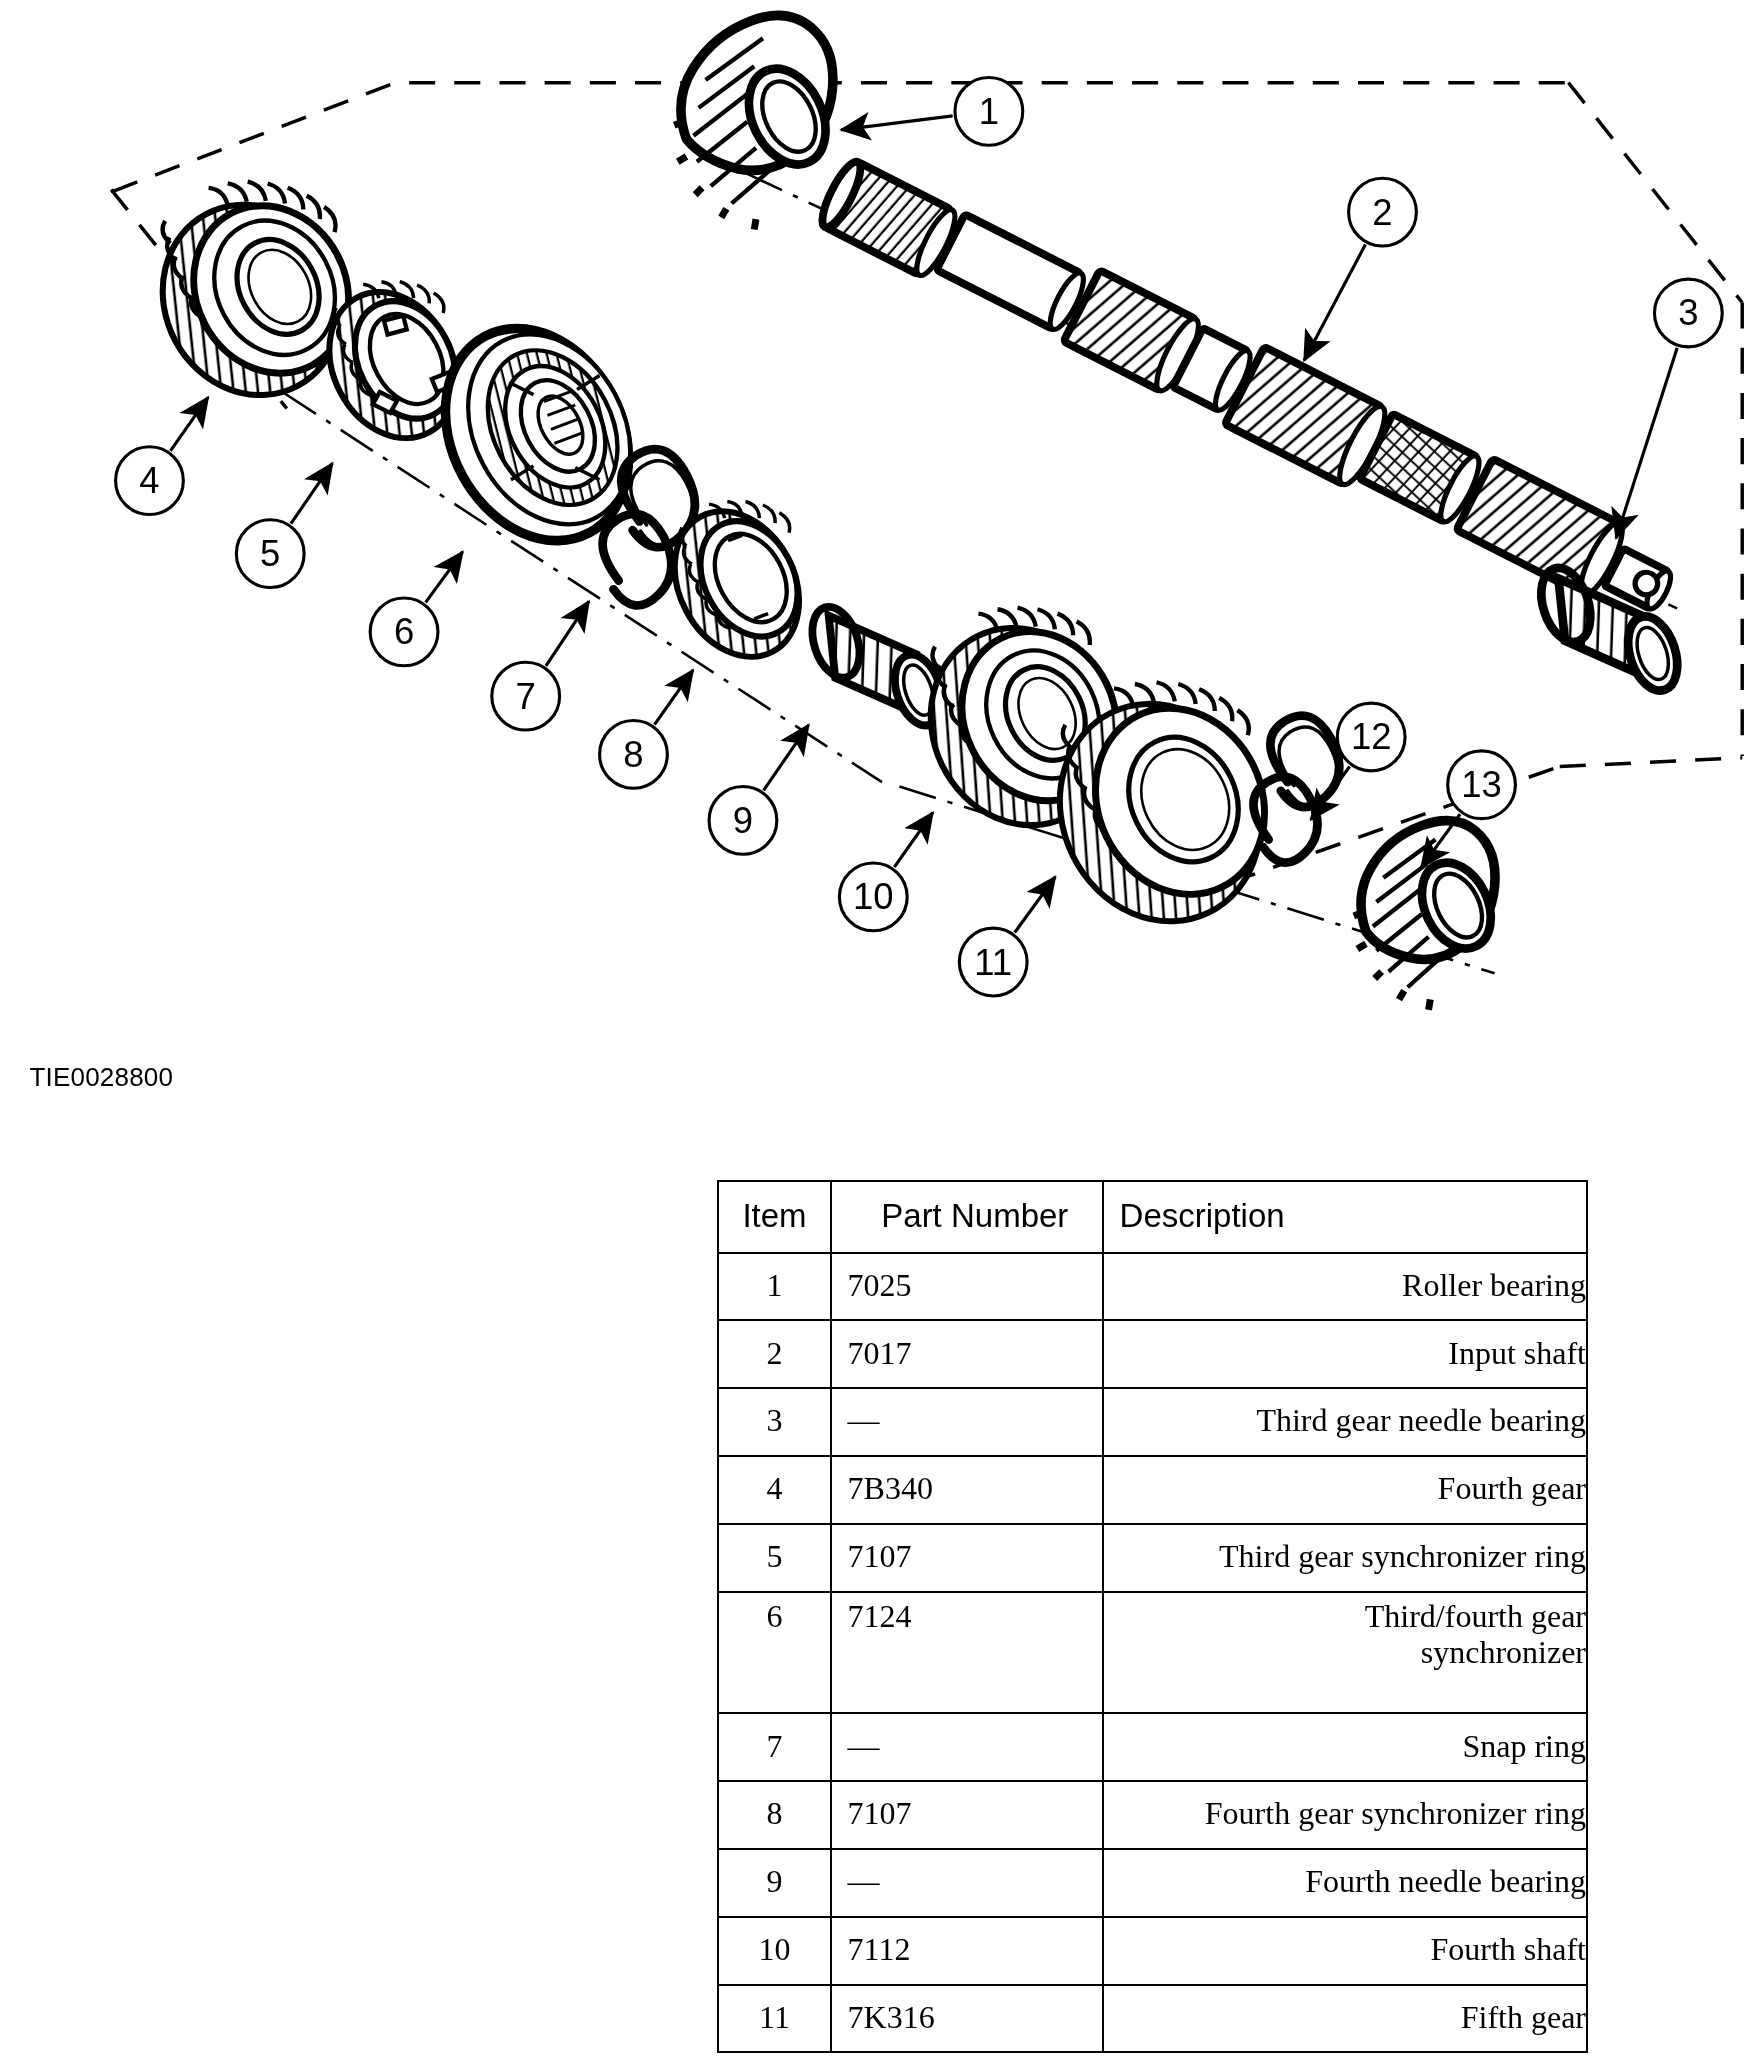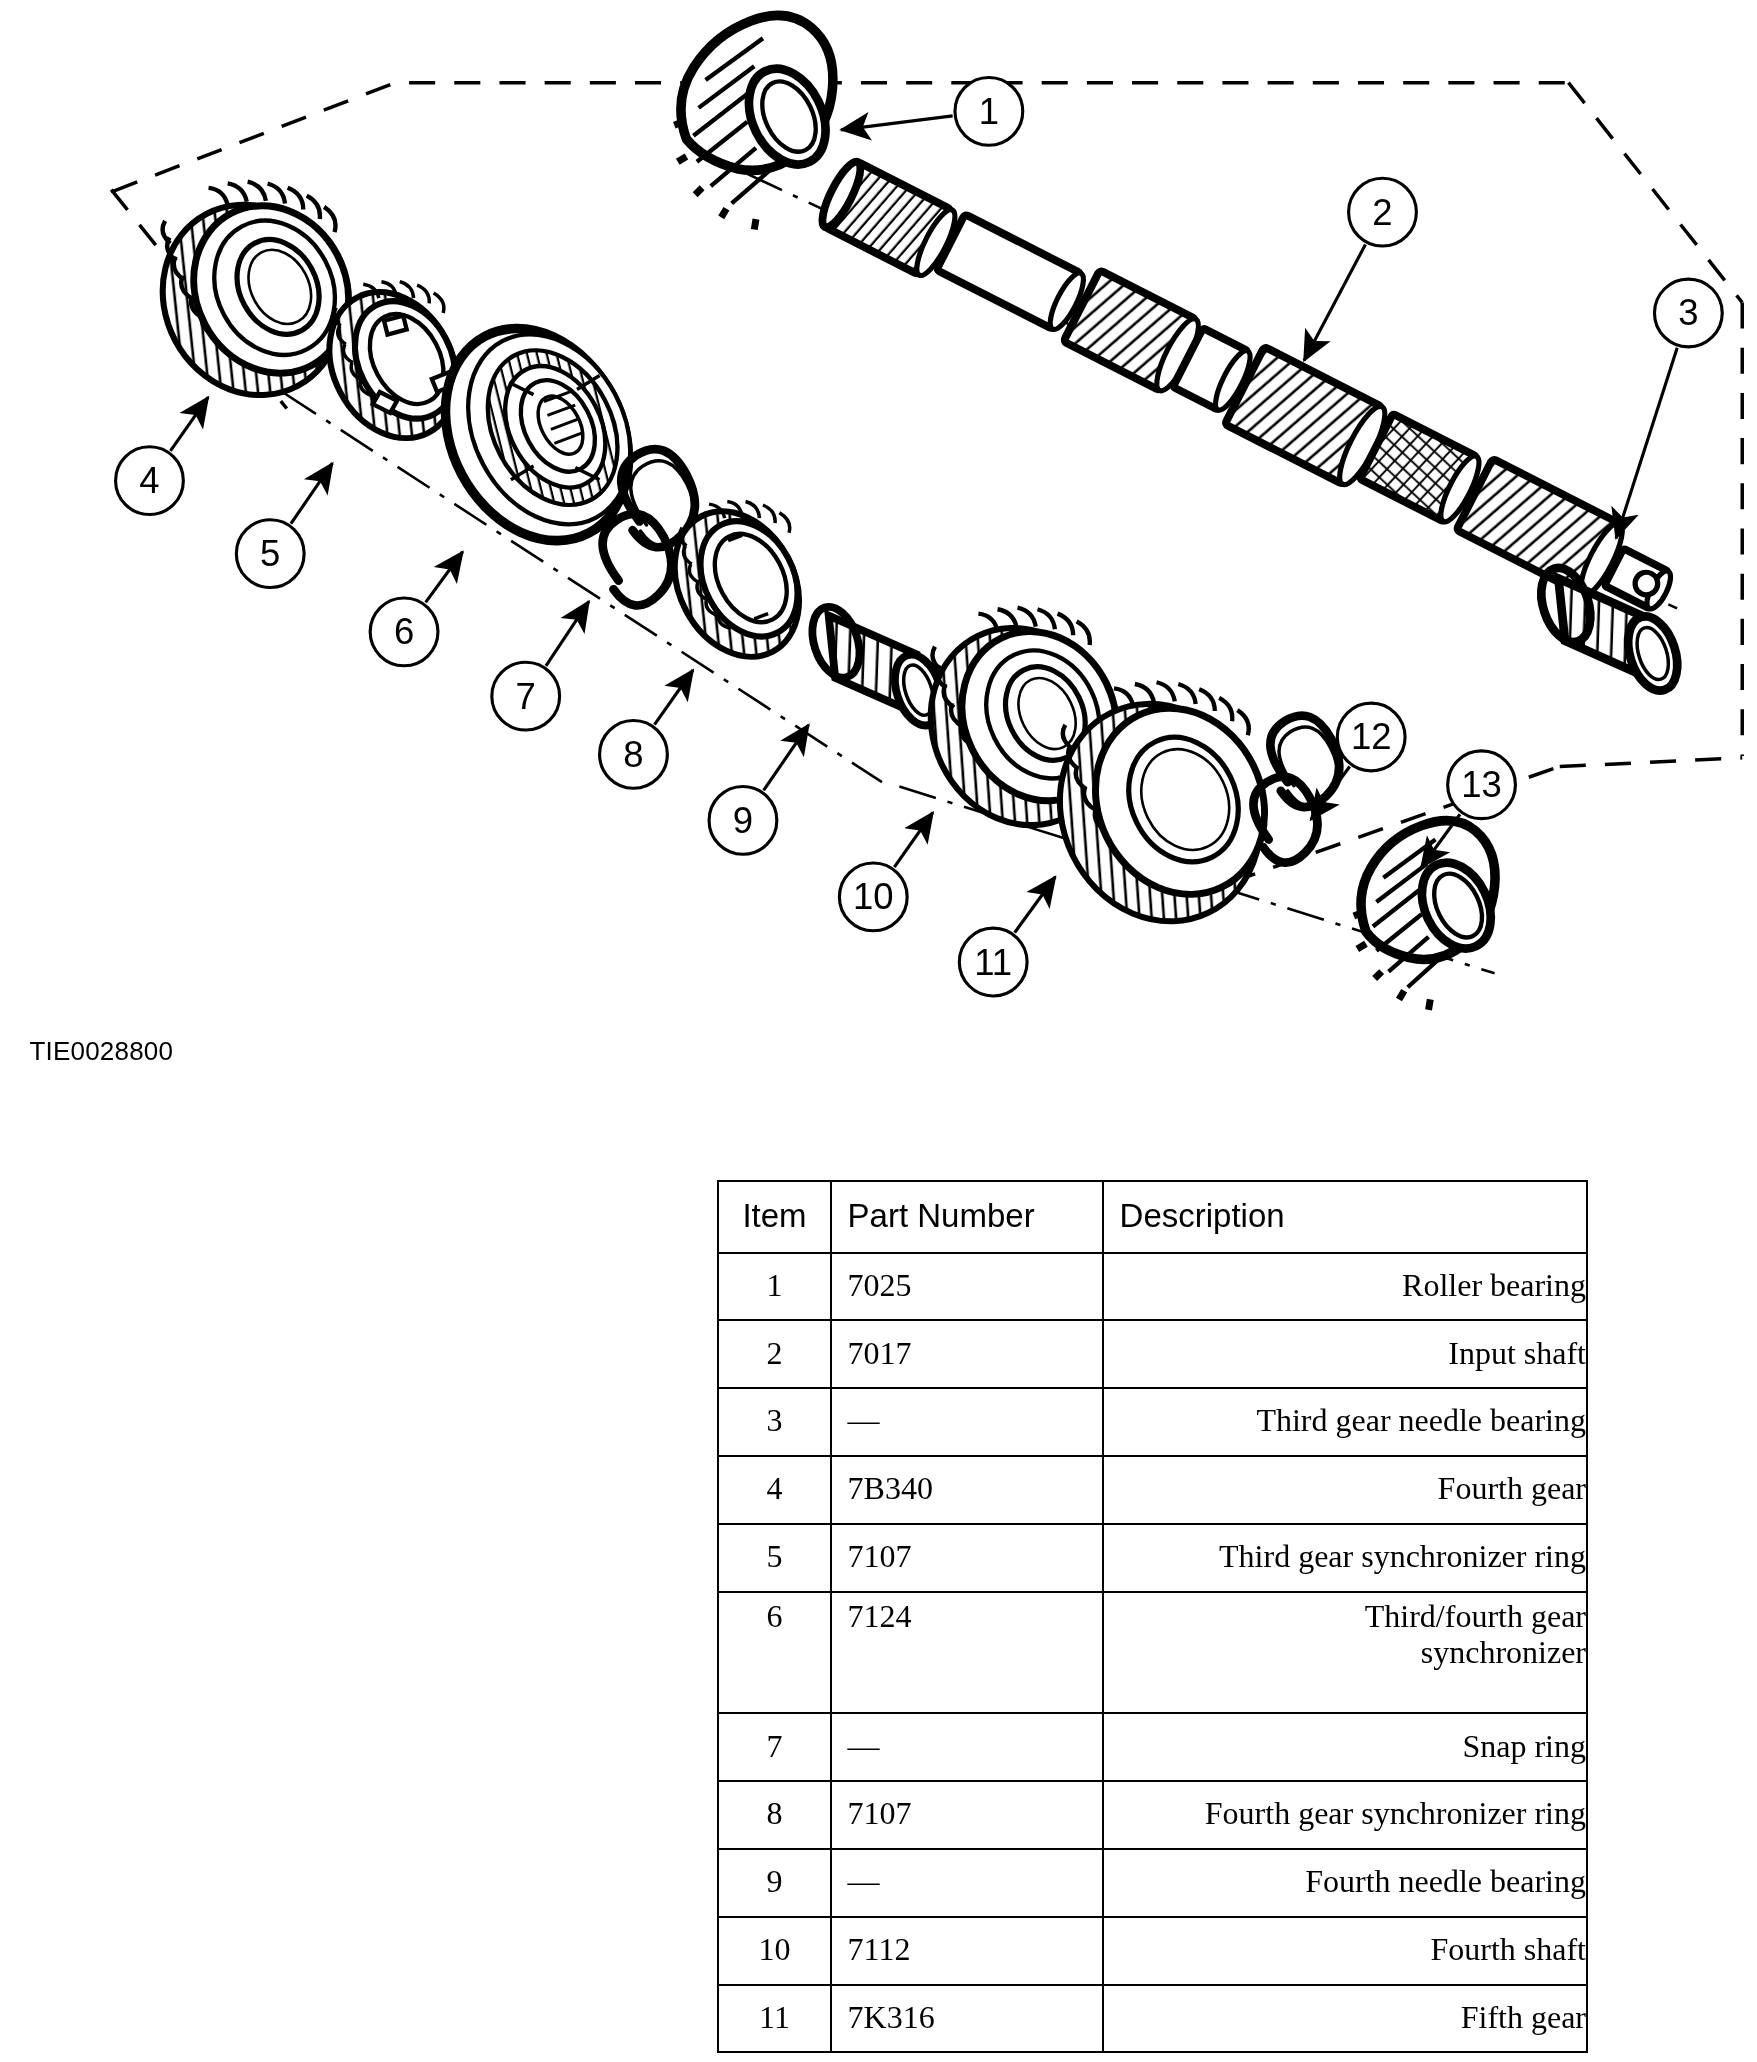--- a/index.html
+++ b/index.html
@@ -30,21 +30,21 @@
     left: 0;
     top: 0;
     width: 1757px;
     height: 1043px;
     display: block;
   }
 
   .fig-id {
     position: absolute;
     left: 29.5px;
-    top: 1036px;
+    top: 1062px;
     font-family: "Liberation Sans", sans-serif;
     font-size: 26px;
     letter-spacing: 0.2px;
     color: #000;
     white-space: nowrap;
   }
 
   
   #parts-table-wrap {
     position: absolute;
@@ -70,21 +70,21 @@
   }
   table.parts thead th {
     font-family: "Liberation Sans", sans-serif;
     font-weight: normal;
     font-size: 33px;
     height: 54px;
     line-height: 1.05;
     padding: 7px 0 8.7px 0;
   }
   table.parts thead th.h-item { text-align: center; }
-  table.parts thead th.h-part { text-align: left; padding-left: 15.6px; border-radius: 13px; }
+  table.parts thead th.h-part { text-align: center; padding-left: 15.6px; border-radius: 13px; }
   table.parts thead th.h-desc { text-align: left; padding-left: 15.6px; margin-left: 38px; }
 
   table.parts tbody td {
     font-family: "Liberation Serif", serif;
     font-size: 32px;
     line-height: 1.12;
     height: 52px;
     padding: 6px 0 7.8px 0;
   }
   table.parts tbody td.t-item { text-align: center; }

